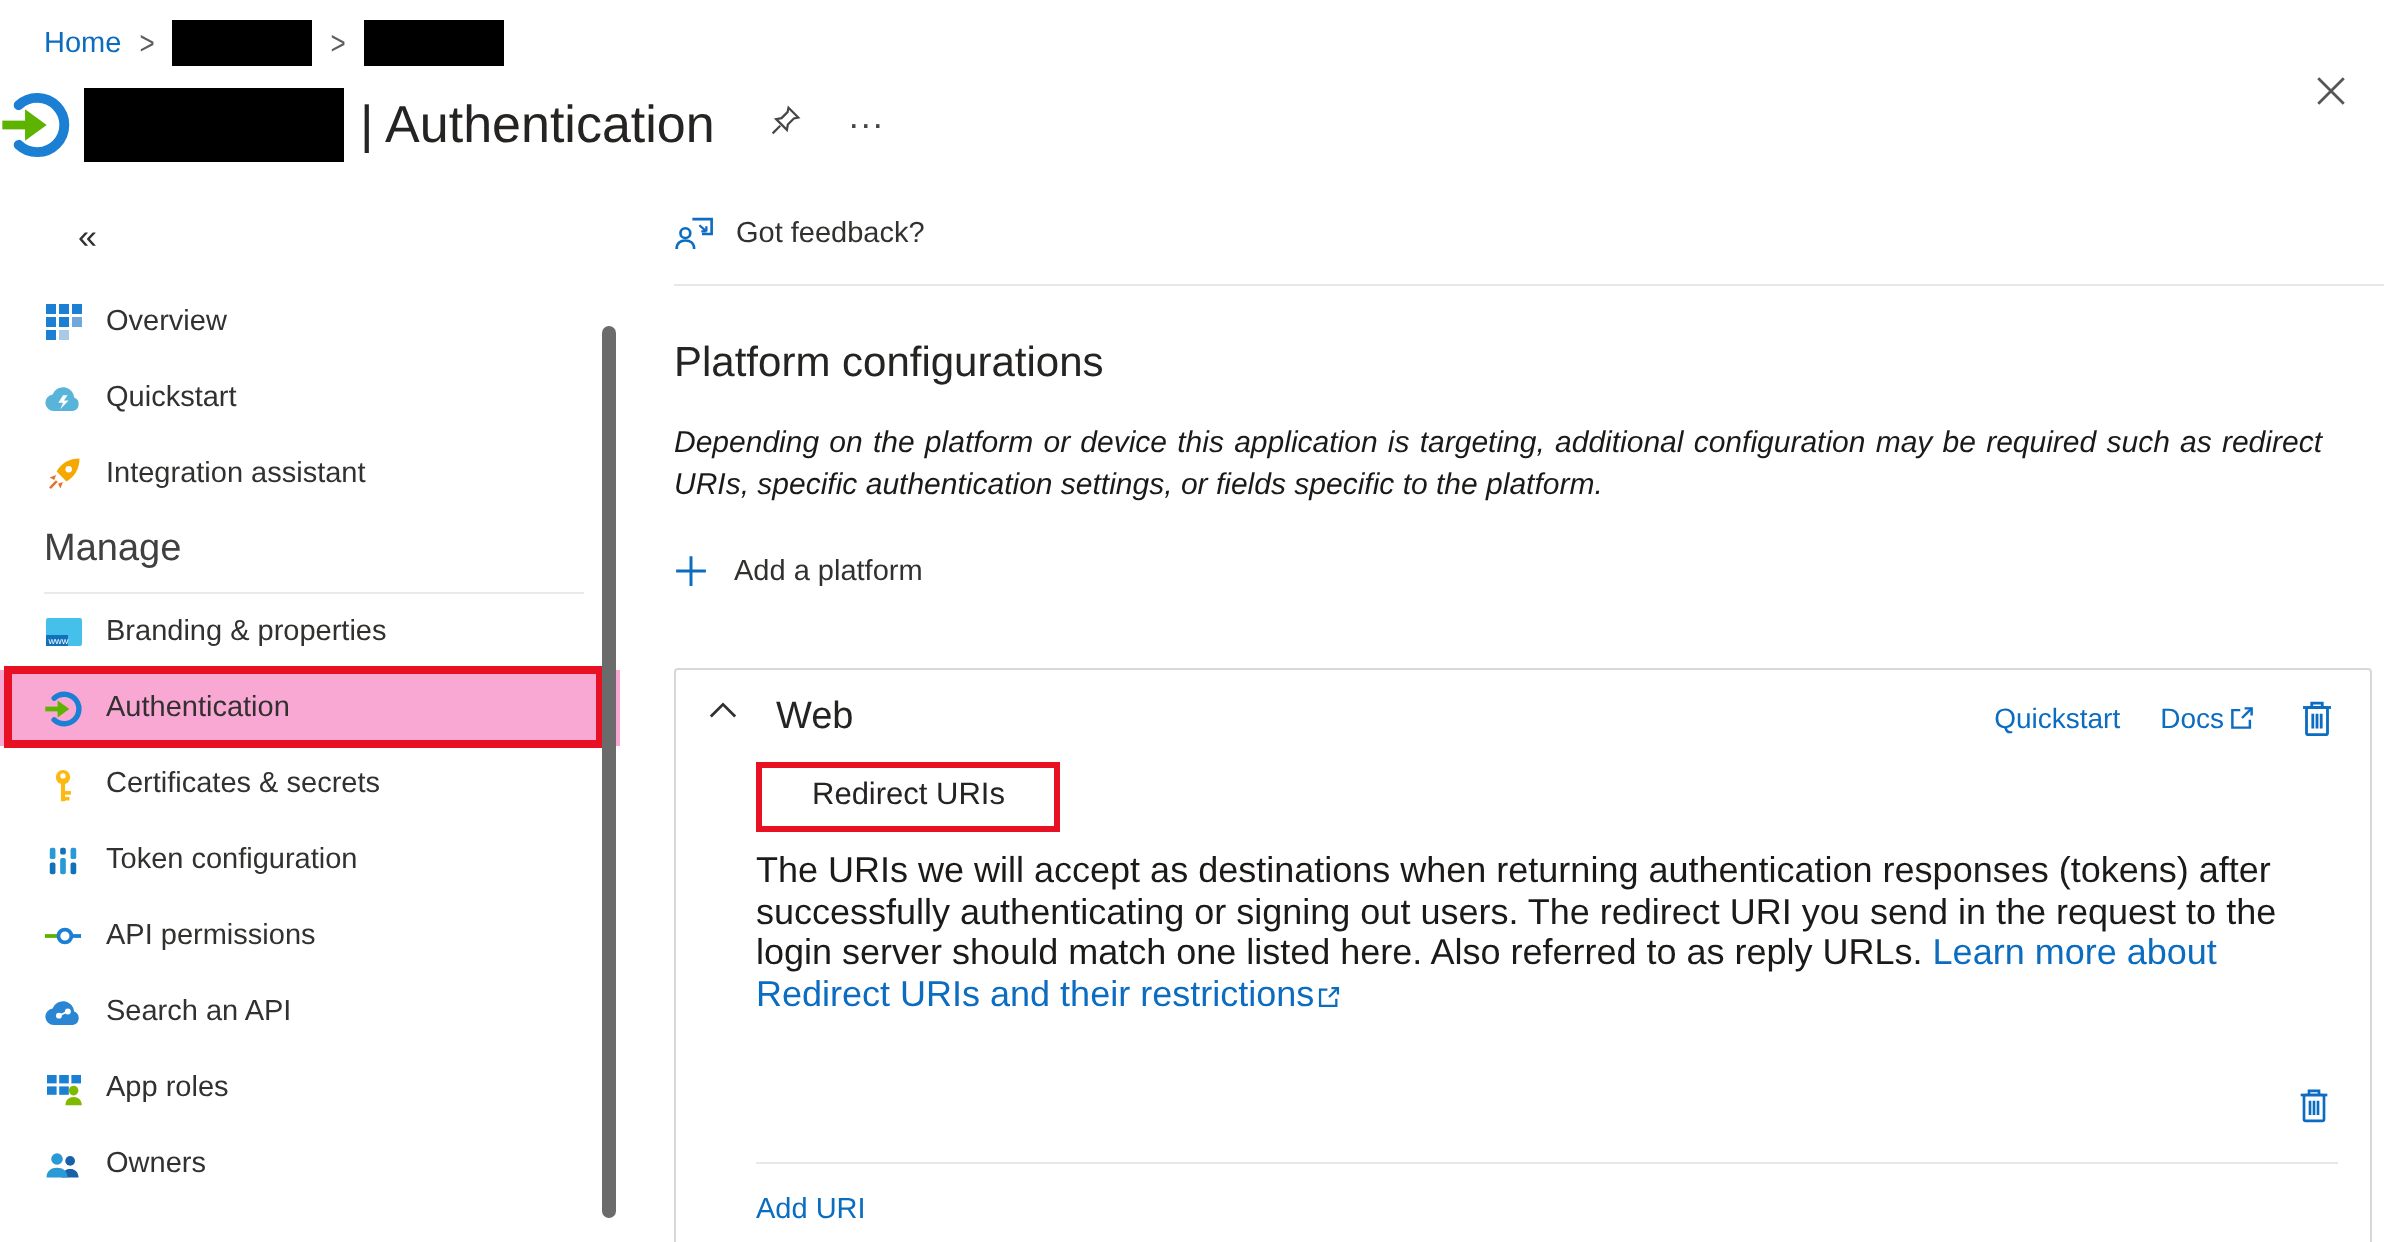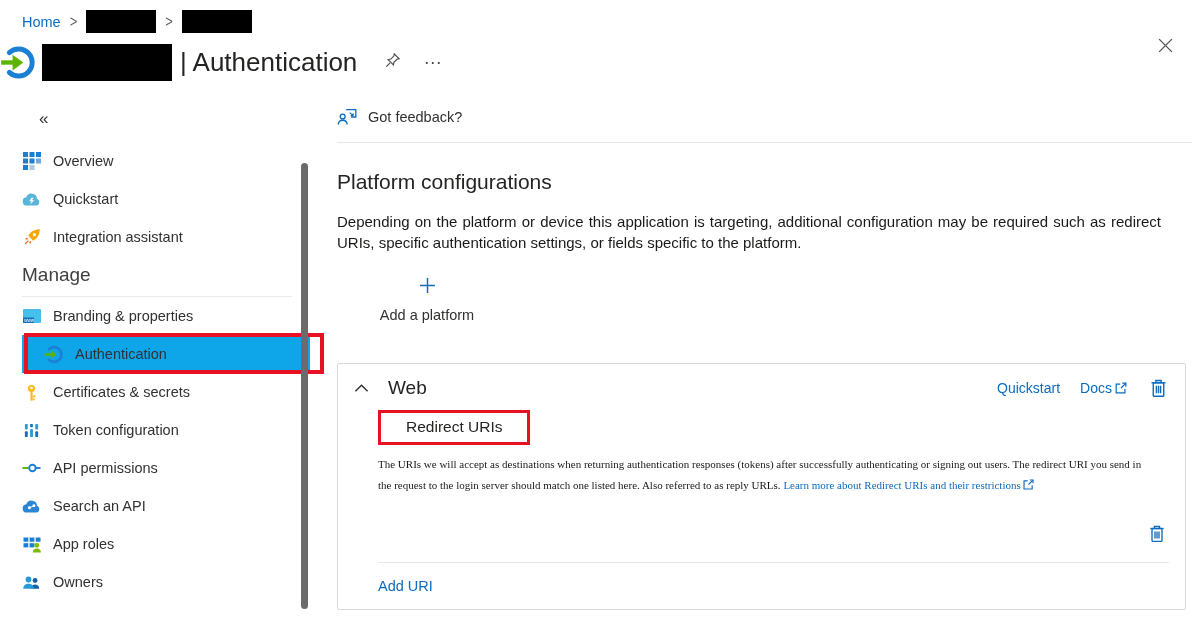--- a/index.html
+++ b/index.html
@@ -32,45 +32,45 @@
   .search-row { display:flex; align-items:center; margin:16px 0 0 22px; }
   .search-box { width:248px; height:27px; border:1px solid #605e5c; border-radius:2px; display:flex; align-items:center; padding:0 7px; background:#fff; }
   .search-box svg { flex:none; margin-right:6px; }
   .search-box input { border:none; outline:none; width:100%; font-size:13.5px; font-family:"Liberation Sans",sans-serif; color:#323130; background:transparent; }
   .search-box input::placeholder { color:#605e5c; opacity:1; }
   .collapse-btn { margin-left:13px; background:none; border:none; font-size:17px; color:#323130; cursor:pointer; padding:2px 4px; }
 
   .nav { margin-top:11px; }
   .nav-item { height:38px; display:flex; align-items:center; padding-left:22px; font-size:14.5px; color:#323130; cursor:pointer; position:relative;text-align:right; }
   .nav-item .nicon { width:19px; height:19px; margin-right:12px; flex:none; display:flex; align-items:center; justify-content:center; }
-  .nav-item.selected { background:#0ea5e9;margin-left:22px; }
+  .nav-item.selected { background:#f9a8d4; }
   .section-label { height:40px; display:flex; align-items:end; padding:0 0 10px 22px; font-size:19px; color:#404040; }
   .nav-divider { border:none; border-top:1px solid #eaeaea; margin:0 18px 0 22px; }
   .annotation-box-sidebar { position:absolute; left:2px; top:-2px; width:300px; height:41px; border:4px solid #e81123; pointer-events:none; }
   .sidebar-scrollbar { position:absolute; right:2px; top:72px; width:7px; height:446px; background:#6b6b6b; border-radius:4px; }
 
   
   .main { flex:1; padding-left:27px; }
   .feedback-row { display:flex; align-items:center; gap:10px; margin-top:13px; height:26px; font-size:14.5px; color:#323130; cursor:pointer; width:160px; }
   .main-divider { border:none; border-top:1px solid #e8e8e8; margin:12px 8px 0 0; }
   .section-title { font-size:21px; font-weight:400; color:#252423; margin-top:27px; }
-  .section-desc { width:824px; font-size:15px; line-height:21px; text-align:justify; margin-top:11px; color:#1b1a19; }
-  .add-platform { display:flex; align-items:center; gap:13px; margin-top:24px; font-size:14.5px; color:#323130; cursor:pointer; width:180px;flex-direction:column; }
+  .section-desc { width:824px; font-size:15px; line-height:21px; text-align:justify; margin-top:11px; color:#1b1a19;font-style:italic; }
+  .add-platform { display:flex; align-items:center; gap:13px; margin-top:24px; font-size:14.5px; color:#323130; cursor:pointer; width:180px; }
 
   .card { width:849px; border:1px solid #d8d8d8; border-radius:2px; margin-top:40px; padding:13px 16px 14px 14px; background:#fff; }
-  .card-header { display:flex; align-items:center; }
+  .card-header { display:flex; }
   .chevron-btn { background:none; border:none; padding:2px; cursor:pointer; display:flex; }
   .card-title { font-size:19px; font-weight:400; color:#252423; margin-left:17px; }
   .card-links { margin-left:auto; display:flex; align-items:center; gap:20px; }
   .card-link { color:#0b6cc0; font-size:14px; display:flex; align-items:center; gap:2px; }
   .trash-btn { background:none; border:none; cursor:pointer; padding:0; display:flex; }
 
   .card-body { padding-left:26px; }
   .redirect-box { display:inline-block; border:3px solid #e81123; padding:5px 25px 6px; margin-top:11px; font-size:15.5px; color:#252423; }
-  .card-desc { width:775px; font-size:11px; line-height:20.5px; margin-top:9px; color:#1b1a19;font-family:Liberation Serif, serif; }
+  .card-desc { width:775px; font-size:18px; line-height:20.5px; margin-top:9px; color:#1b1a19; }
   .inline-link { color:#0b6cc0; }
   .ext-icon-inline { display:inline-block; vertical-align:-2px; margin-left:1px; }
   .uri-row { display:flex; justify-content:flex-end; align-items:center; height:50px; padding-right:2px; }
   .uri-divider { border:none; border-top:1px solid #e8e8e8; margin:4px 0 0 0; }
   .add-uri { display:inline-block; margin-top:15px; font-size:14.5px; color:#0b6cc0; }
 </style>
 </head>
 <body>
 
 <div class="breadcrumb">

